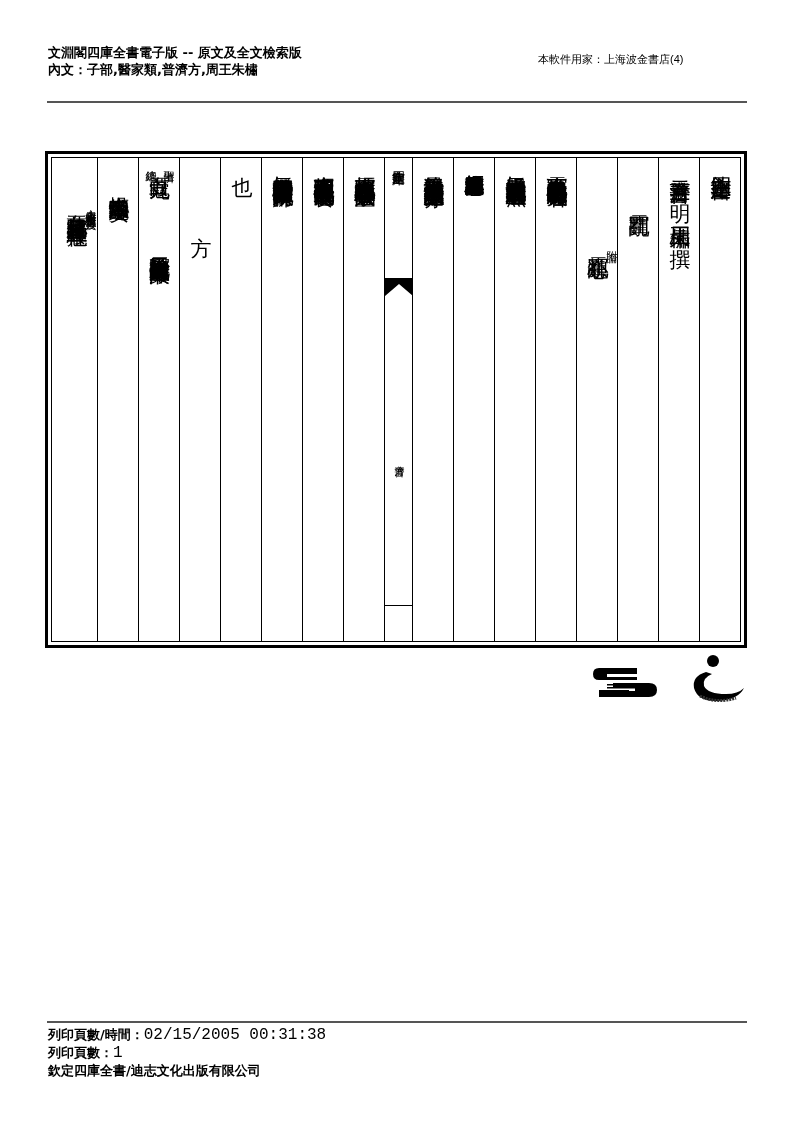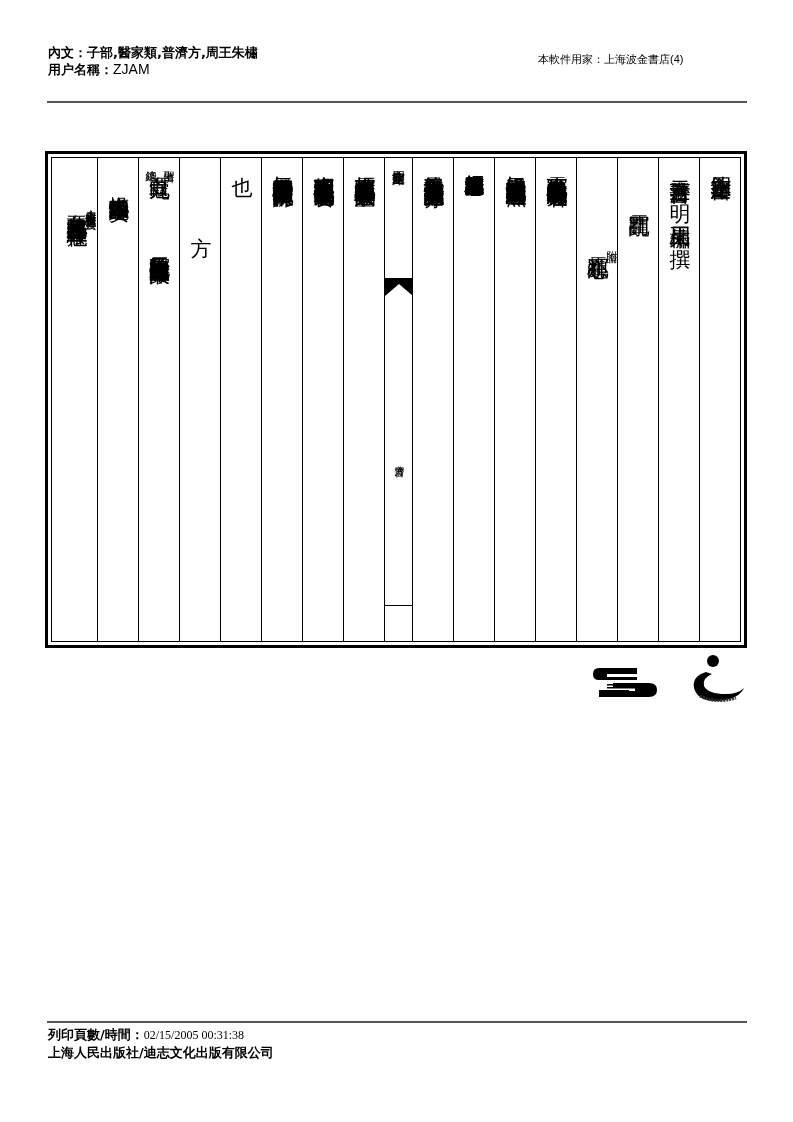--- a/index.html
+++ b/index.html
@@ -39,28 +39,28 @@
   .fold .bar { position: absolute; left: 0; top: 447px; width: 28px; height: 1px; background: #000; }
 
   
   .logo-books { position: absolute; left: 593px; top: 666px; width: 64px; height: 32px; }
   .logo-swirl { position: absolute; left: 686px; top: 654px; width: 60px; height: 50px; }
 
   
   .ftr-rule { position: absolute; left: 47px; top: 1021px; width: 700px; height: 2px; background: #555; }
   .ftr { position: absolute; left: 48px; top: 1026px; font-family: "DejaVu Sans", sans-serif;
          font-weight: bold; font-size: 13px; line-height: 18px; }
-  .ftr .latin { font-family: Liberation Serif, serif; font-weight: normal; font-size: 12px; }
+  .ftr .latin { font-family: Liberation Mono, monospace; font-weight: normal; font-size: 16px; }
 </style>
 </head>
 <body>
 
 <div class="hdr-left">
+  <div>文淵閣四庫全書電子版 -- 原文及全文檢索版</div>
   <div><span>內文：</span><span>子部,醫家類,普濟方,周王朱橚</span></div>
-  <div><span>用户名稱：</span><span class="latin">ZJAM</span></div>
 </div>
 <div class="hdr-right">
   <div>本軟件用家：上海波金書店(4)</div>
 </div>
 <div class="hdr-rule"></div>
 
 <div class="frame-outer"></div>
 <div class="frame-inner">
 
   <div class="col">
@@ -148,14 +148,15 @@
 </svg>
 <svg class="logo-swirl" viewBox="0 0 60 50">
   <circle cx="27" cy="7" r="6" fill="#000"></circle>
   <path d="M20,18 Q6,22 8,34 Q12,48 32,47 Q52,46 58,34 Q52,40 40,40 Q22,40 18,32 Q16,24 26,20 Z" fill="#000"></path>
   <path d="M14,42 Q30,50 50,44" stroke="#333" stroke-width="3" fill="none" stroke-dasharray="2,1"></path>
 </svg>
 
 <div class="ftr-rule"></div>
 <div class="ftr">
   <div><span>列印頁數/時間：</span><span class="latin">02/15/2005 00:31:38</span></div>
-  <div>上海人民出版社/迪志文化出版有限公司</div>
+  <div><span>列印頁數：</span><span class="latin">1</span></div>
+  <div>欽定四庫全書/迪志文化出版有限公司</div>
 </div>
 
 </body></html>

